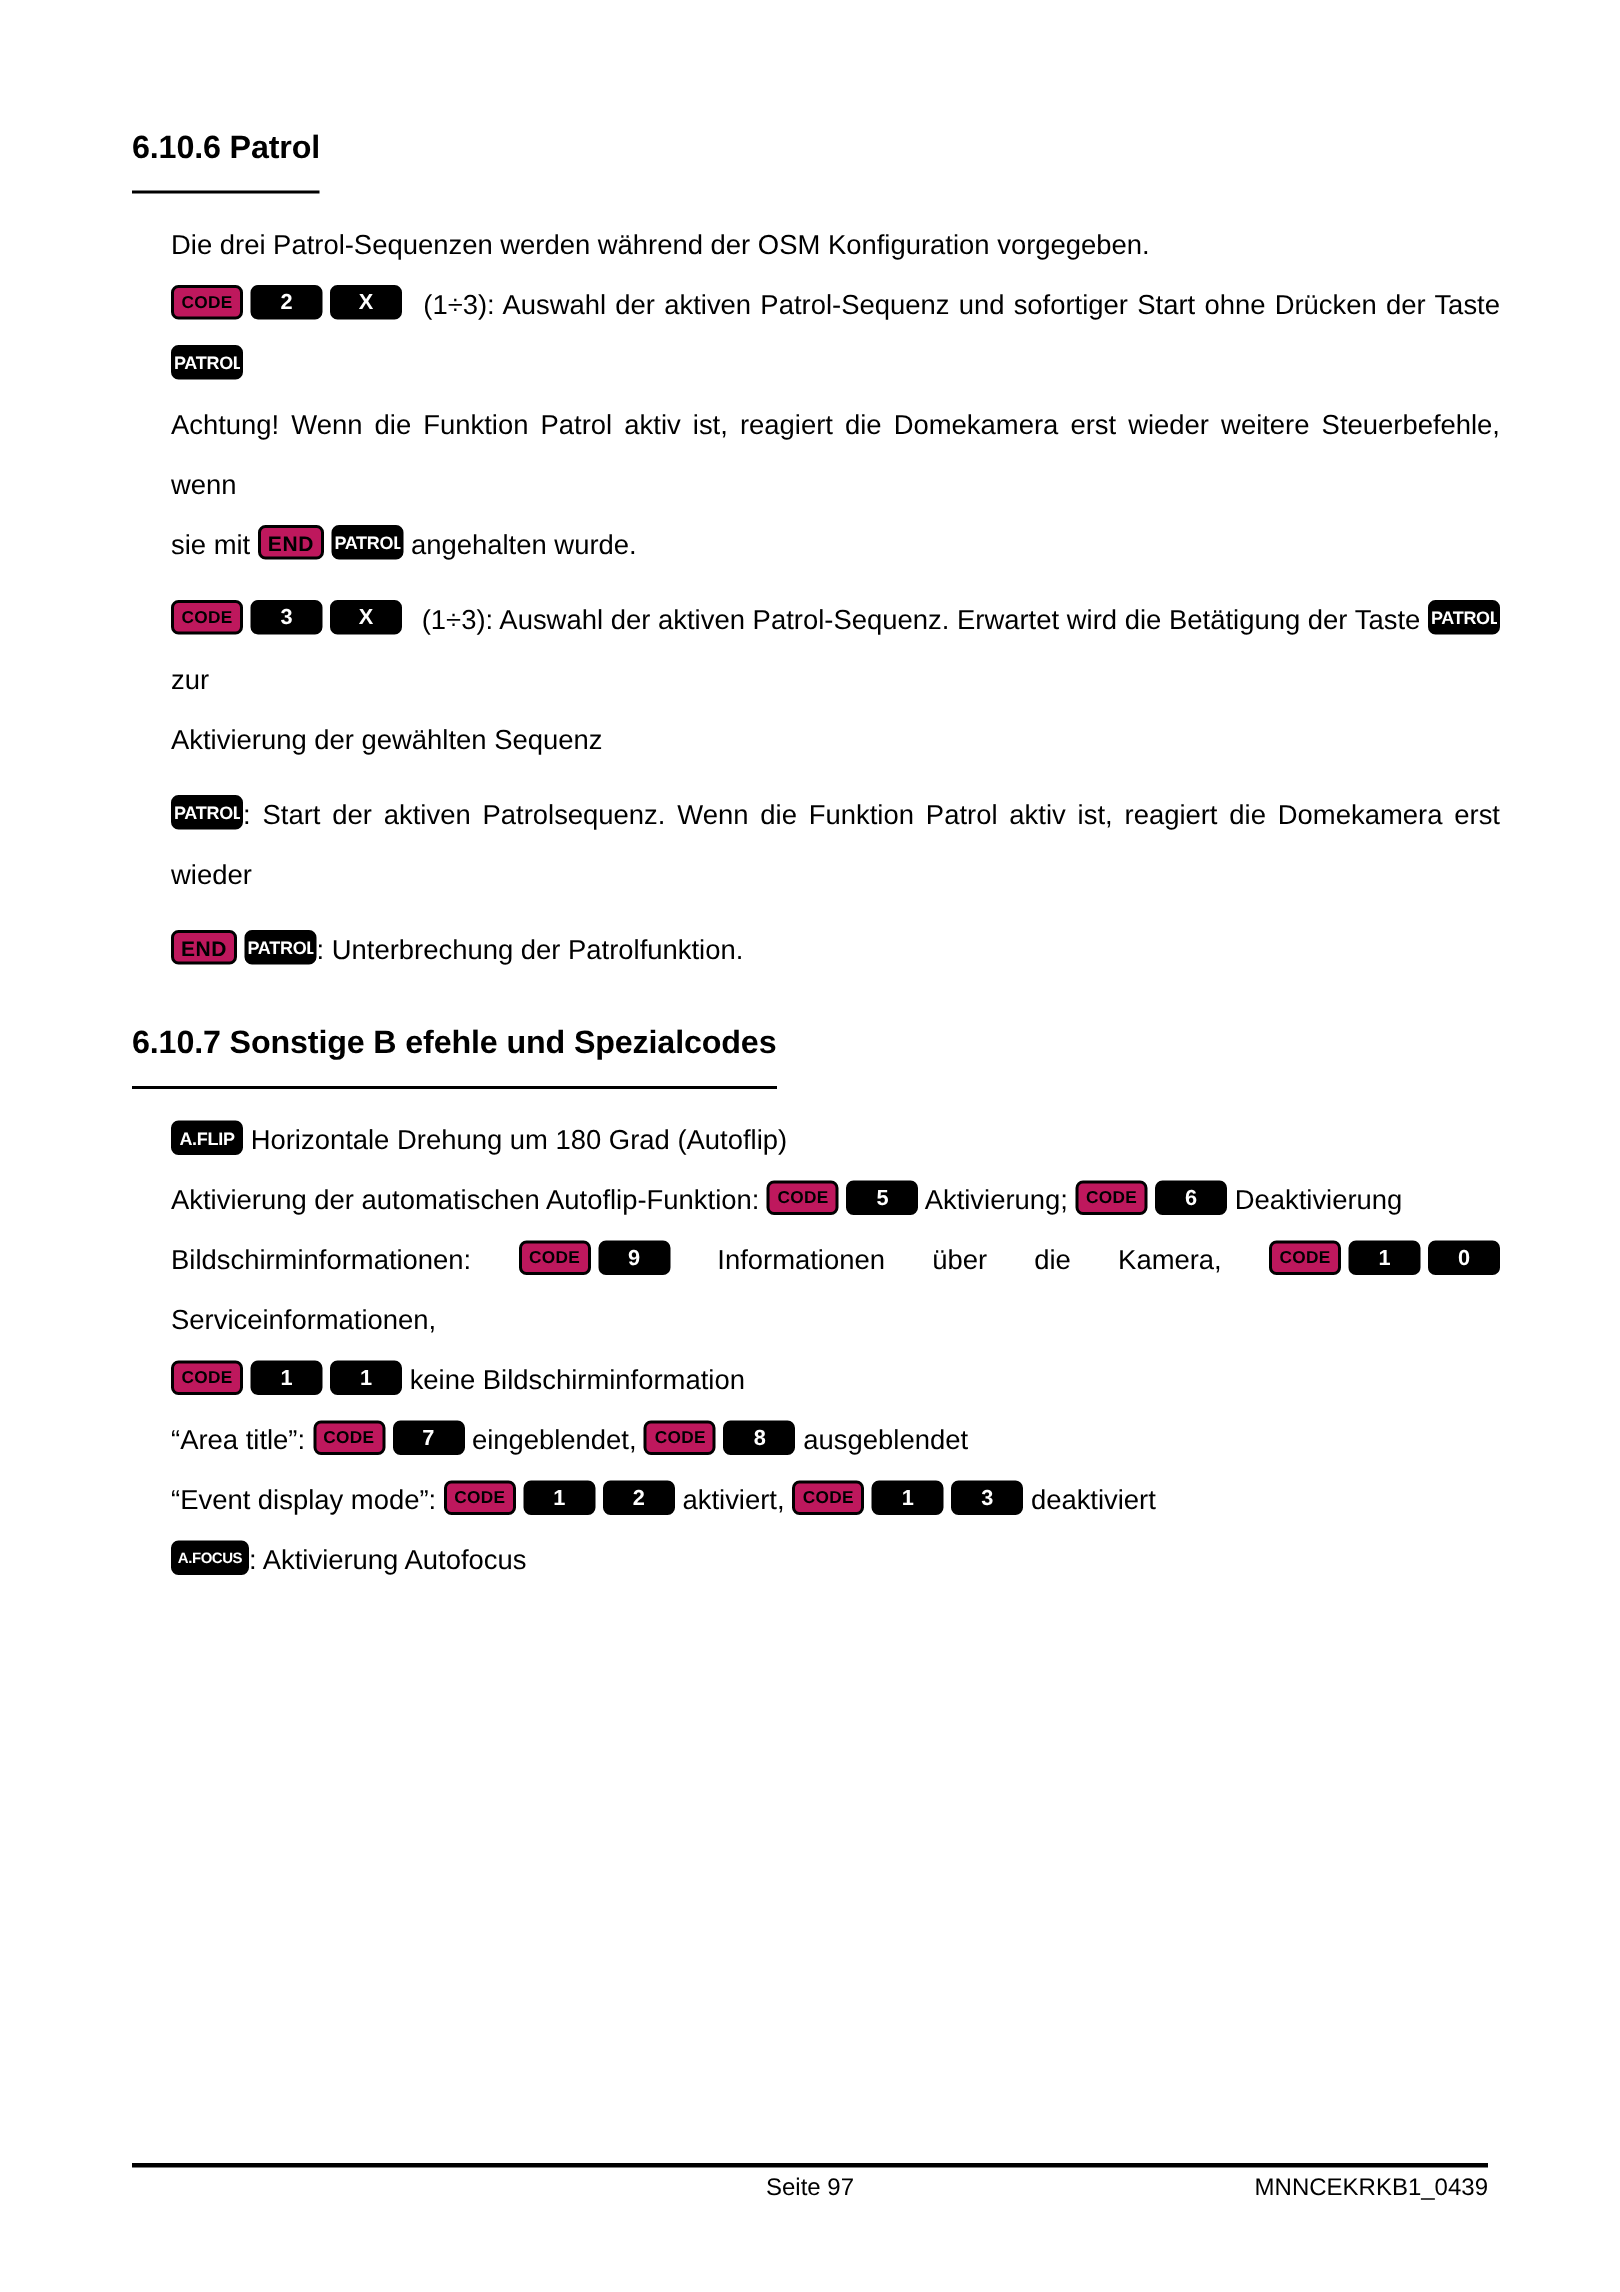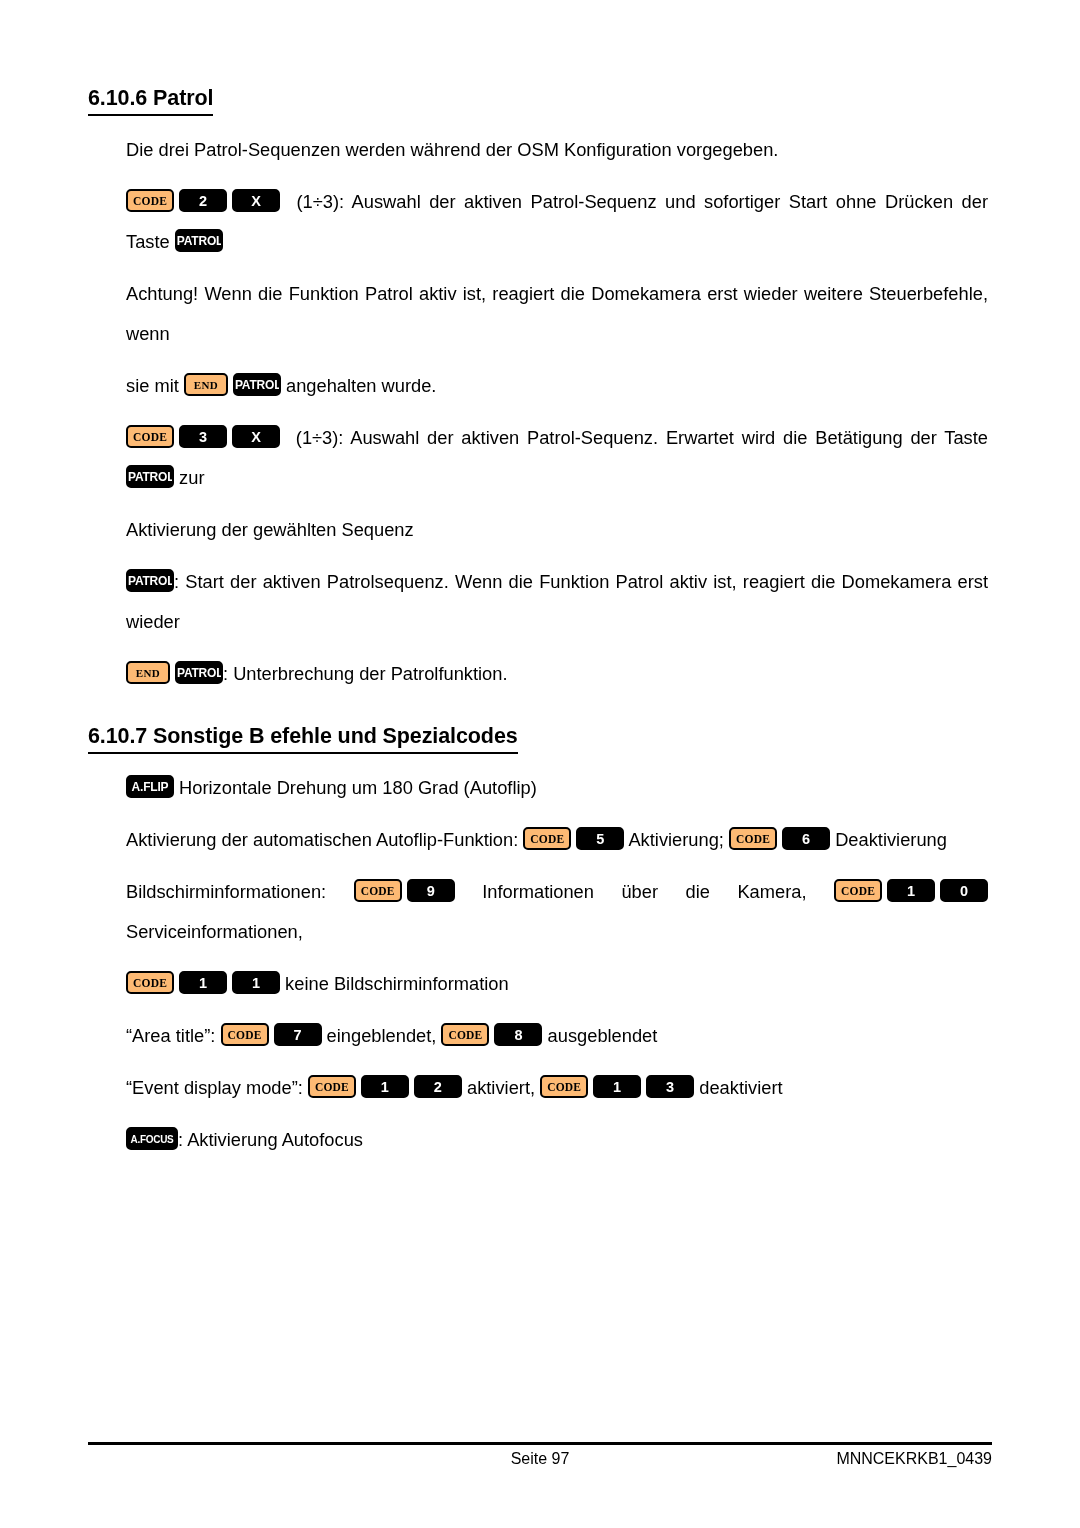--- a/index.html
+++ b/index.html
@@ -35,33 +35,33 @@
   h2.section-heading {
     font-size: 21.5px;
     font-weight: bold;
     margin: 0;
     padding: 0;
     letter-spacing: -0.1px;
     line-height: 1.2;
   }
   h2.section-heading .ul {
     border-bottom: 2.2px solid #000;
-    padding-bottom: 2px;
+    padding-bottom: 15px;
     display: inline-block;
   }
 
   .body-block {
     margin-left: 26px;
     width: 886px;
   }
 
   p.para {
     font-size: 18.3px;
     line-height: 40px;
-    margin: 12px;
+    margin: 0;
     padding: 0;
     text-align: justify;
     text-justify: inter-word;
   }
   p.para.nojust { text-align: left; }
 
   
   .key {
     display: inline-block;
     vertical-align: -4px;
@@ -70,34 +70,33 @@
     line-height: 21px;
     text-align: center;
     font-weight: bold;
     border-radius: 5px;
     font-family: "Liberation Sans", sans-serif;
     white-space: nowrap;
     overflow: hidden;
   }
   
   .key.light {
-    background: #fdba74;
+    background: #be185d;
     color: #000000;
     border: 2.2px solid #000000;
-    font-family: Liberation Serif, serif;
   }
   
   .key.dark {
     background: #000000;
     color: #ffffff;
     border: 2.2px solid #000000;
   }
 
   .key.k-code  { width: 48px; font-size: 11.5px; letter-spacing: 0.2px; }
-  .key.k-end   { width: 44px; font-size: 11px; letter-spacing: 0.4px; }
+  .key.k-end   { width: 44px; font-size: 14px; letter-spacing: 0.4px; }
   .key.k-num   { width: 48px; font-size: 14.5px; }
   .key.k-alpha { width: 48px; font-size: 14.5px; }
   .key.k-word  { width: 48px; font-size: 12px; letter-spacing: -0.2px; }
   .key.k-wordsm{ width: 52px; font-size: 10px; letter-spacing: -0.3px; }
 
   .kgap { display: inline-block; width: 5px; }
   .kgap-wide { display: inline-block; width: 8px; }
 
   
   .footer-rule {

